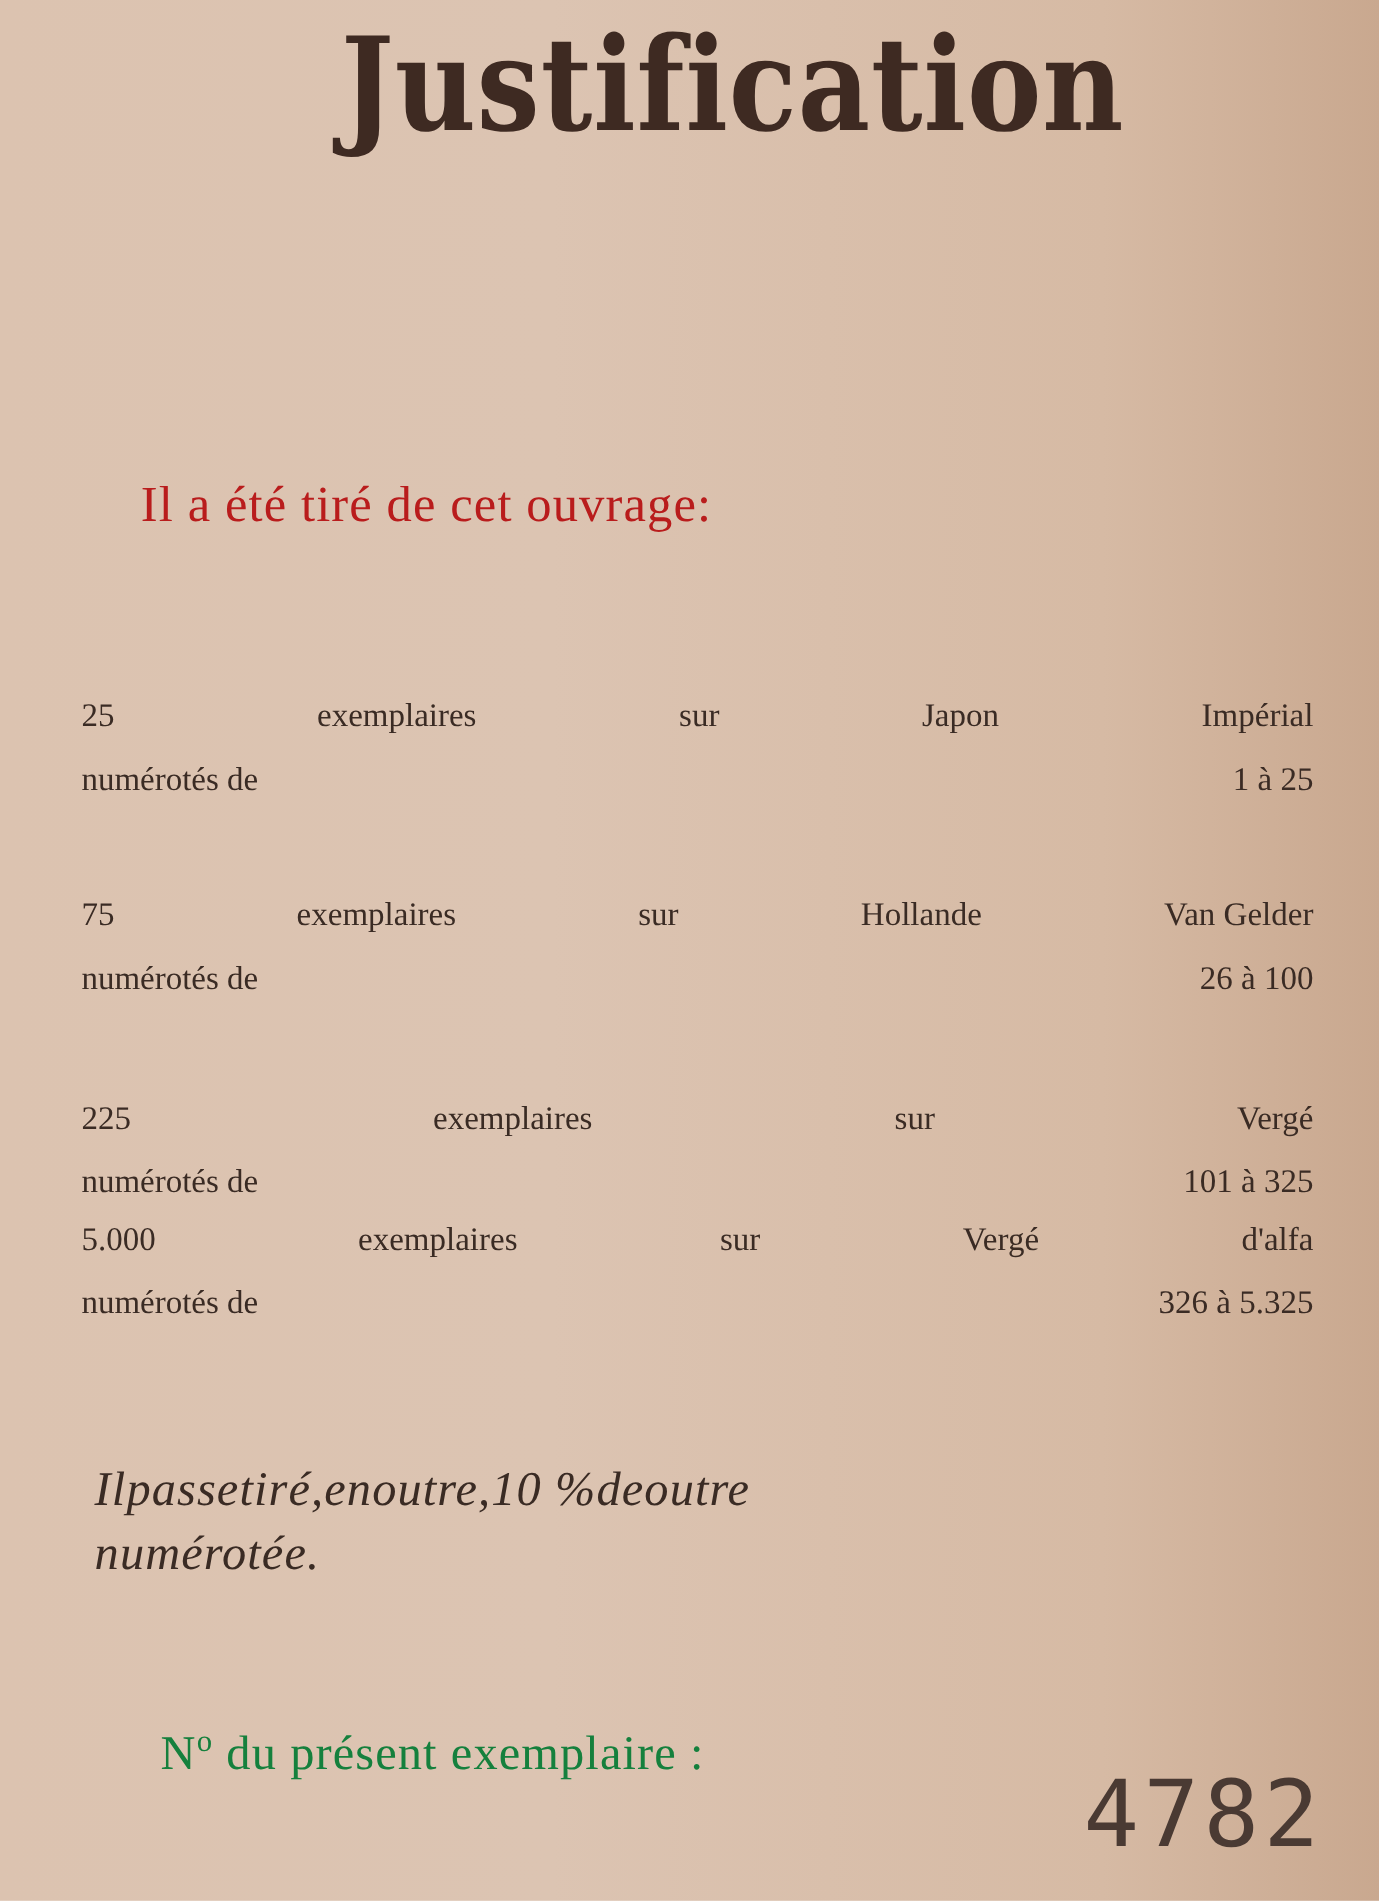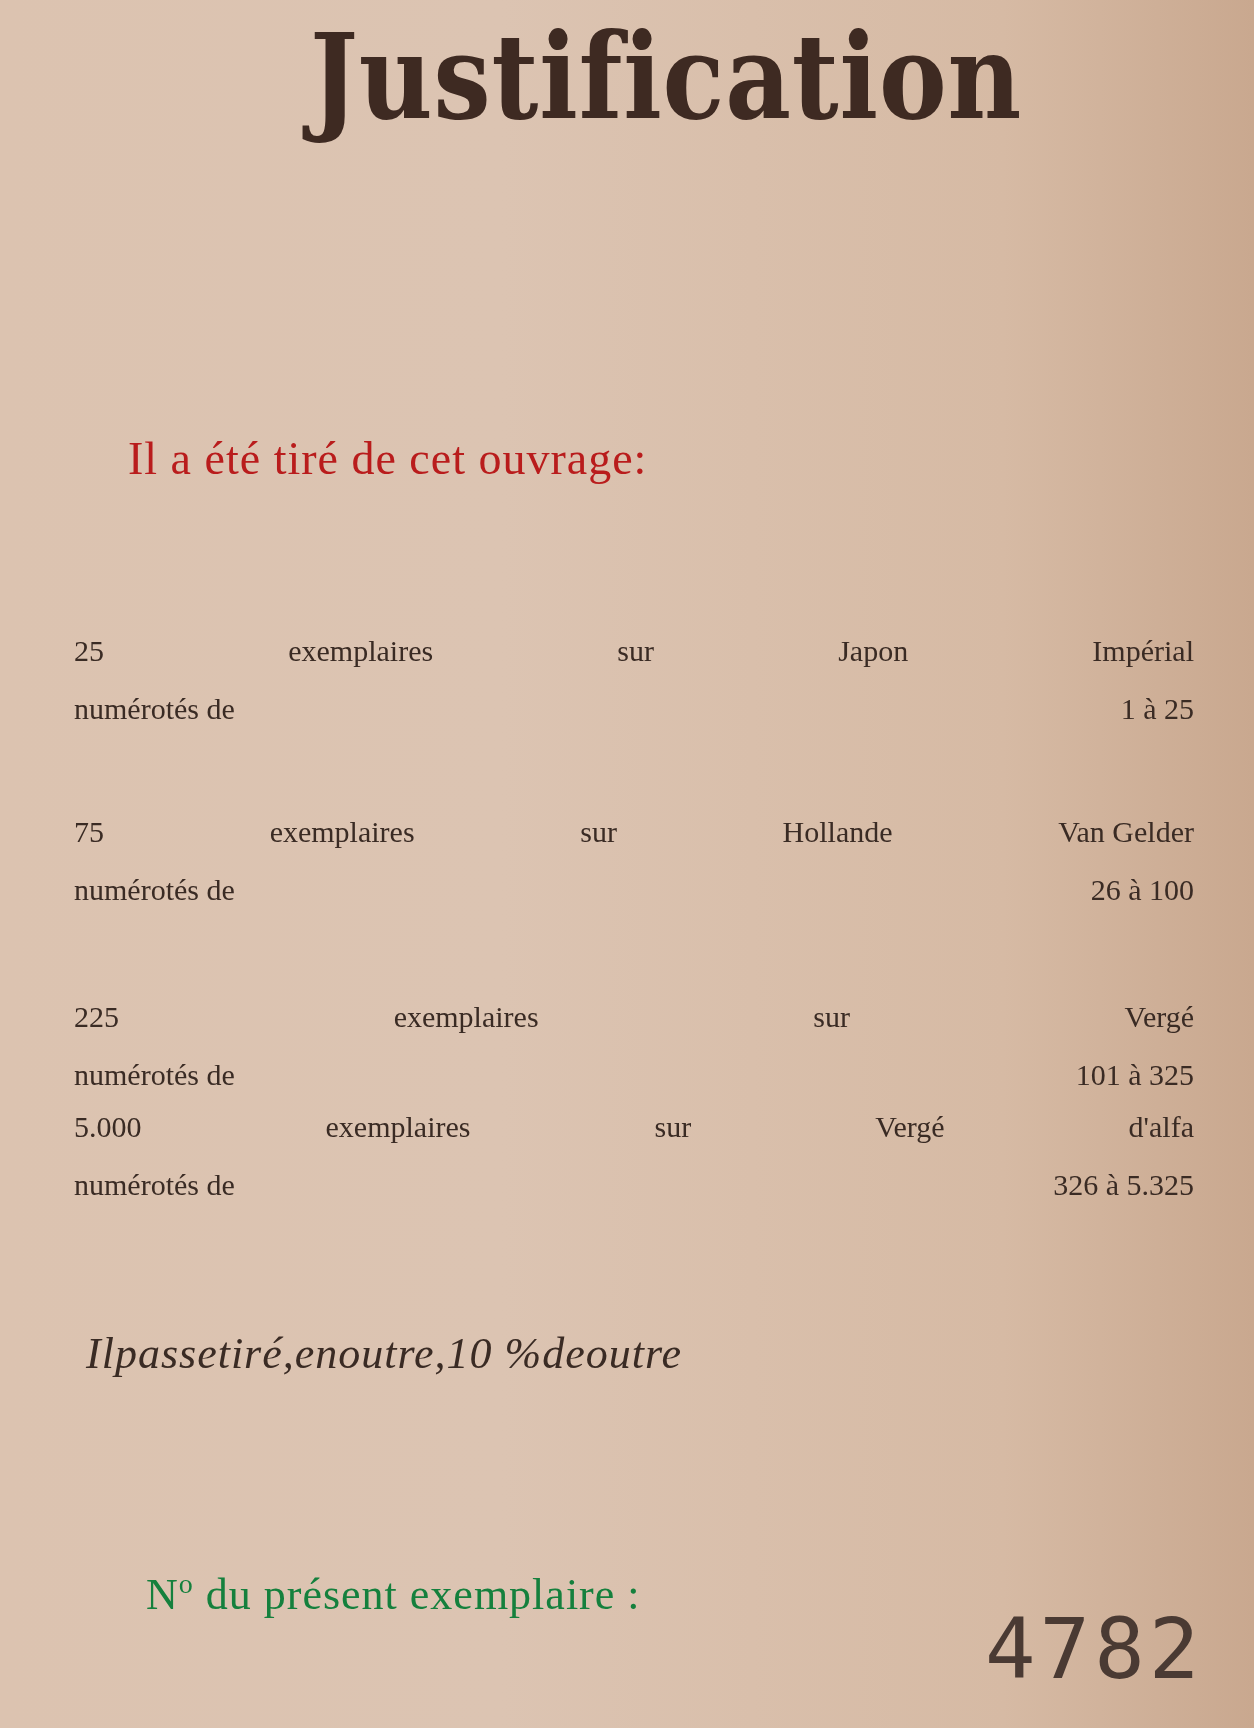--- a/index.html
+++ b/index.html
@@ -167,19 +167,20 @@
     <div class="row1">
       <span>Il</span>
       <span>passe</span>
       <span>tiré,</span>
       <span>en</span>
       <span>outre,</span>
       <span>10 %</span>
       <span>de</span>
       <span>outre</span>
     </div>
+    <div>numérotée.</div>
   </div>
 
   <div class="copy-label"><span>N</span><sup>o</sup><span> du présent exemplaire :</span></div>
 
   <div class="copy-number">4782</div>
 
 </div>
 
 </body></html>

